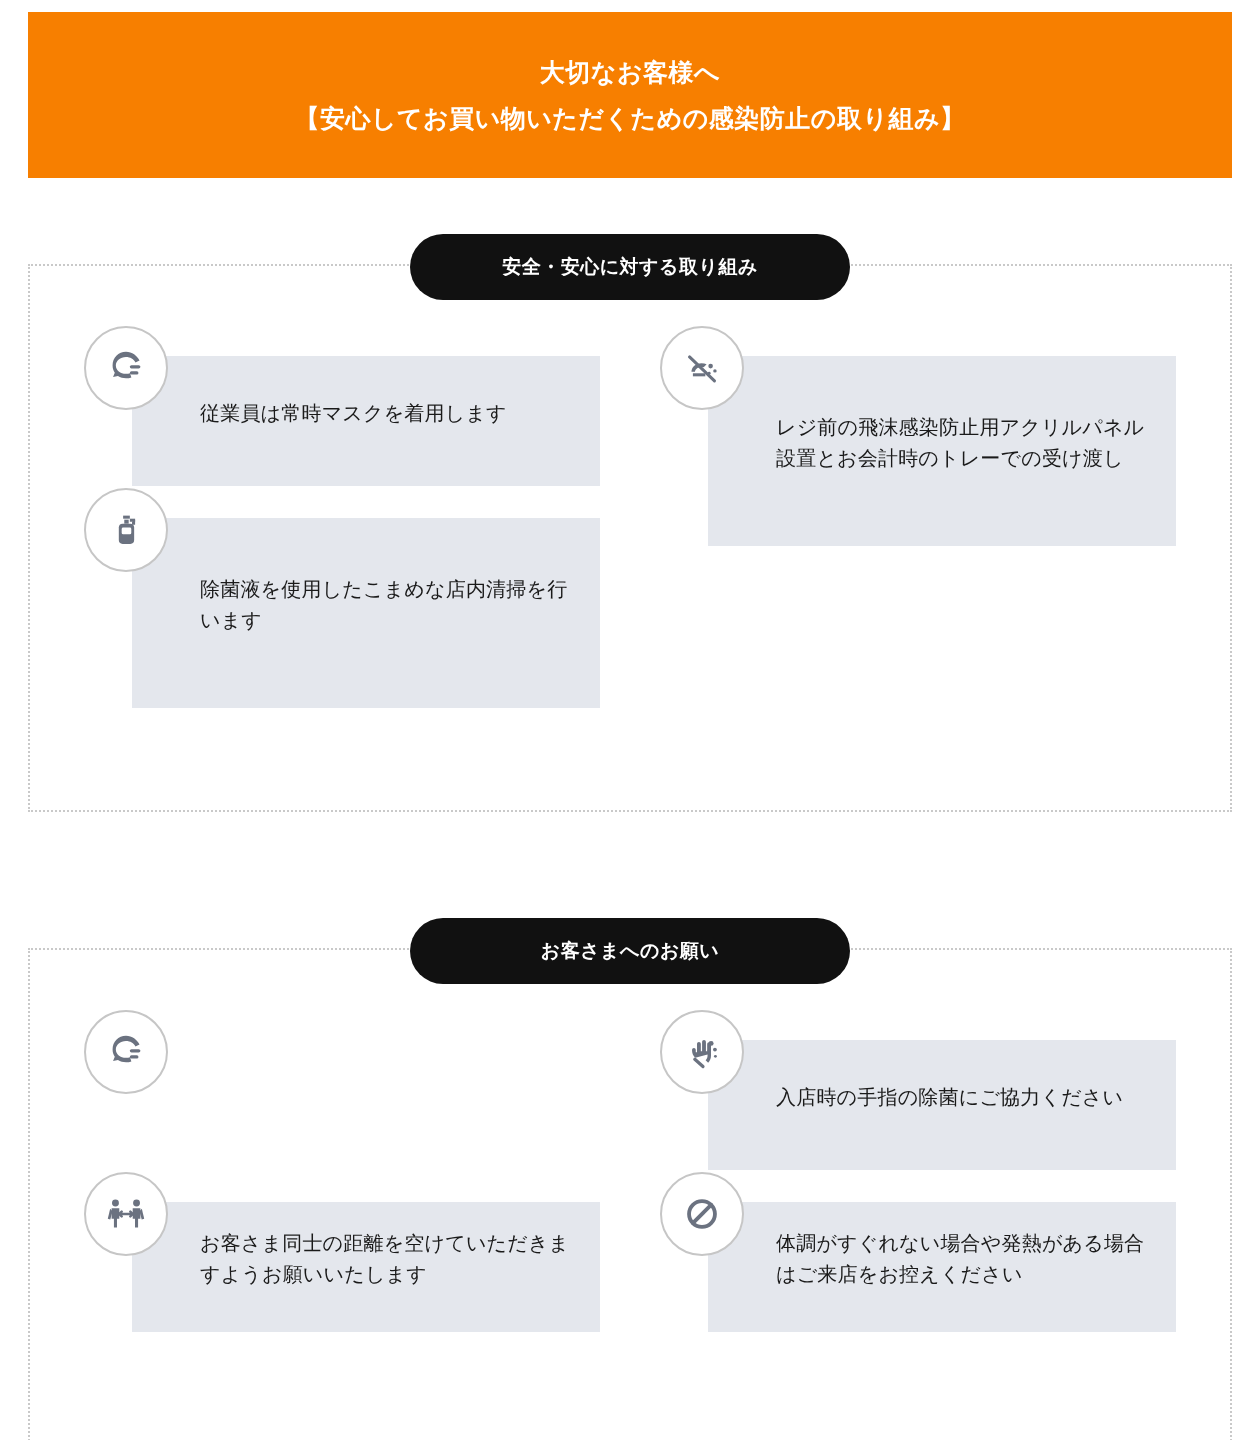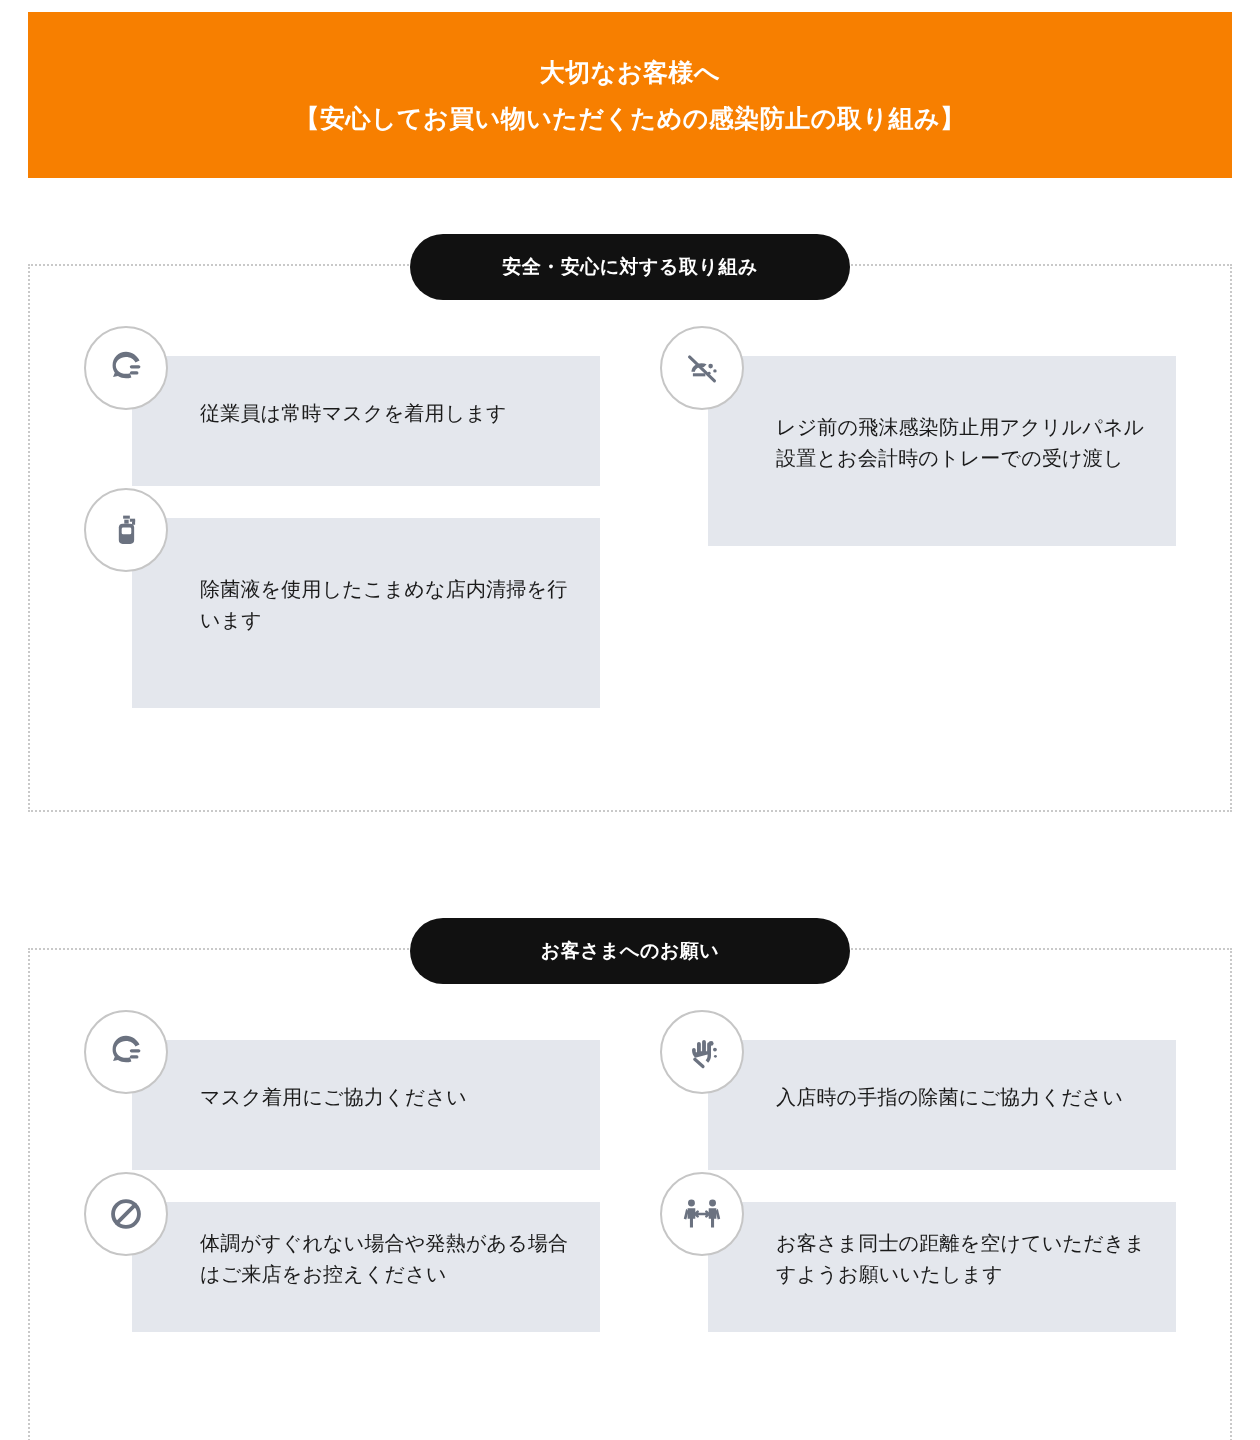--- a/index.html
+++ b/index.html
@@ -199,50 +199,35 @@
     <div class="grid">
 
       <div class="item">
         <div class="icon-circle">
           <svg width="46" height="46" viewBox="0 0 48 48" fill="none">
             <path d="M24 7c-8 0-14 6.2-14 14.3 0 3.2 1 5.6 2.3 7.6l-1.8 4.6 5.1-1.1c2.4 1.5 5.3 2.3 8.4 2.3 2 0 3.9-.3 5.6-.9l-1.4-4.3c-1.3.4-2.7.6-4.2.6-6 0-10.6-4-10.6-8.8S18 12.5 24 12.5c4.4 0 8.2 2.3 9.9 5.7l4.2-1.9C35.7 11.1 30.3 7 24 7z" fill="#6b7280"></path>
             <rect x="28" y="21" width="11" height="3.4" rx="1.7" fill="#6b7280"></rect>
             <rect x="28" y="27.5" width="9" height="3.4" rx="1.7" fill="#6b7280"></rect>
           </svg>
         </div>
-        <div class="item-box">
-          <div class="item-text">マスク着用にご協力ください</div>
-        </div>
       </div>
 
       <div class="item">
         <div class="icon-circle">
           <svg width="46" height="46" viewBox="0 0 48 48" fill="none">
             <path d="M17 30c-2.5-2.4-3.4-5-3.4-7.8 0-1.4.8-2.3 2-2.3 1.1 0 1.9.9 1.9 2.1v2.3h1.3v-8.6c0-1.3.8-2.2 2-2.2s2 .9 2 2.2v7.5h1.3v-9.4c0-1.3.8-2.2 2-2.2s2 .9 2 2.2v9.4h1.3v-7.2c0-1.3.8-2.2 2-2.2s2 .9 2 2.2v11.7c0 3.2-1.1 5.6-3 7.4l-2.6-2.4c1.2-1.2 2-2.8 2-5v-1z" fill="#6b7280"></path>
             <path d="M16.5 31.6l8.5 7.6" stroke="#6b7280" stroke-width="3.4" stroke-linecap="round"></path>
             <circle cx="33.5" cy="15" r="2.6" fill="#6b7280"></circle>
             <circle cx="37.5" cy="21.5" r="2" fill="#6b7280"></circle>
             <circle cx="31.5" cy="22.5" r="1.6" fill="#6b7280"></circle>
             <circle cx="38" cy="28.5" r="1.5" fill="#6b7280"></circle>
           </svg>
         </div>
         <div class="item-box">
           <div class="item-text">入店時の手指の除菌にご協力ください</div>
-        </div>
-      </div>
-
-      <div class="item">
-        <div class="icon-circle">
-          <svg width="46" height="46" viewBox="0 0 48 48" fill="none">
-            <circle cx="24" cy="24" r="13.5" stroke="#6b7280" stroke-width="4" fill="none"></circle>
-            <path d="M14.5 33.5l19-19" stroke="#6b7280" stroke-width="4" stroke-linecap="round"></path>
-          </svg>
-        </div>
-        <div class="item-box">
-          <div class="item-text">体調がすぐれない場合や発熱がある場合はご来店をお控えください</div>
         </div>
       </div>
 
       <div class="item">
         <div class="icon-circle">
           <svg width="46" height="46" viewBox="0 0 48 48" fill="none">
             <circle cx="13" cy="12.5" r="3.6" fill="#6b7280"></circle>
             <path d="M9 18h8v11h-2.4v9H11.4v-9H9z" fill="#6b7280"></path>
             <path d="M7.5 18.5L5 29l2.6.8L10 21z" fill="#6b7280"></path>
             <circle cx="35" cy="12.5" r="3.6" fill="#6b7280"></circle>
@@ -251,16 +236,28 @@
             <path d="M19 24h10" stroke="#6b7280" stroke-width="2.6" stroke-linecap="round"></path>
             <path d="M19.5 21.5L17 24l2.5 2.5" stroke="#6b7280" stroke-width="2.6" stroke-linecap="round" stroke-linejoin="round" fill="none"></path>
             <path d="M28.5 21.5L31 24l-2.5 2.5" stroke="#6b7280" stroke-width="2.6" stroke-linecap="round" stroke-linejoin="round" fill="none"></path>
           </svg>
         </div>
         <div class="item-box">
           <div class="item-text">お客さま同士の距離を空けていただきますようお願いいたします</div>
         </div>
       </div>
 
+      <div class="item">
+        <div class="icon-circle">
+          <svg width="46" height="46" viewBox="0 0 48 48" fill="none">
+            <circle cx="24" cy="24" r="13.5" stroke="#6b7280" stroke-width="4" fill="none"></circle>
+            <path d="M14.5 33.5l19-19" stroke="#6b7280" stroke-width="4" stroke-linecap="round"></path>
+          </svg>
+        </div>
+        <div class="item-box">
+          <div class="item-text">体調がすぐれない場合や発熱がある場合はご来店をお控えください</div>
+        </div>
+      </div>
+
     </div>
   </div>
 
 </div>
 
 </body></html>

